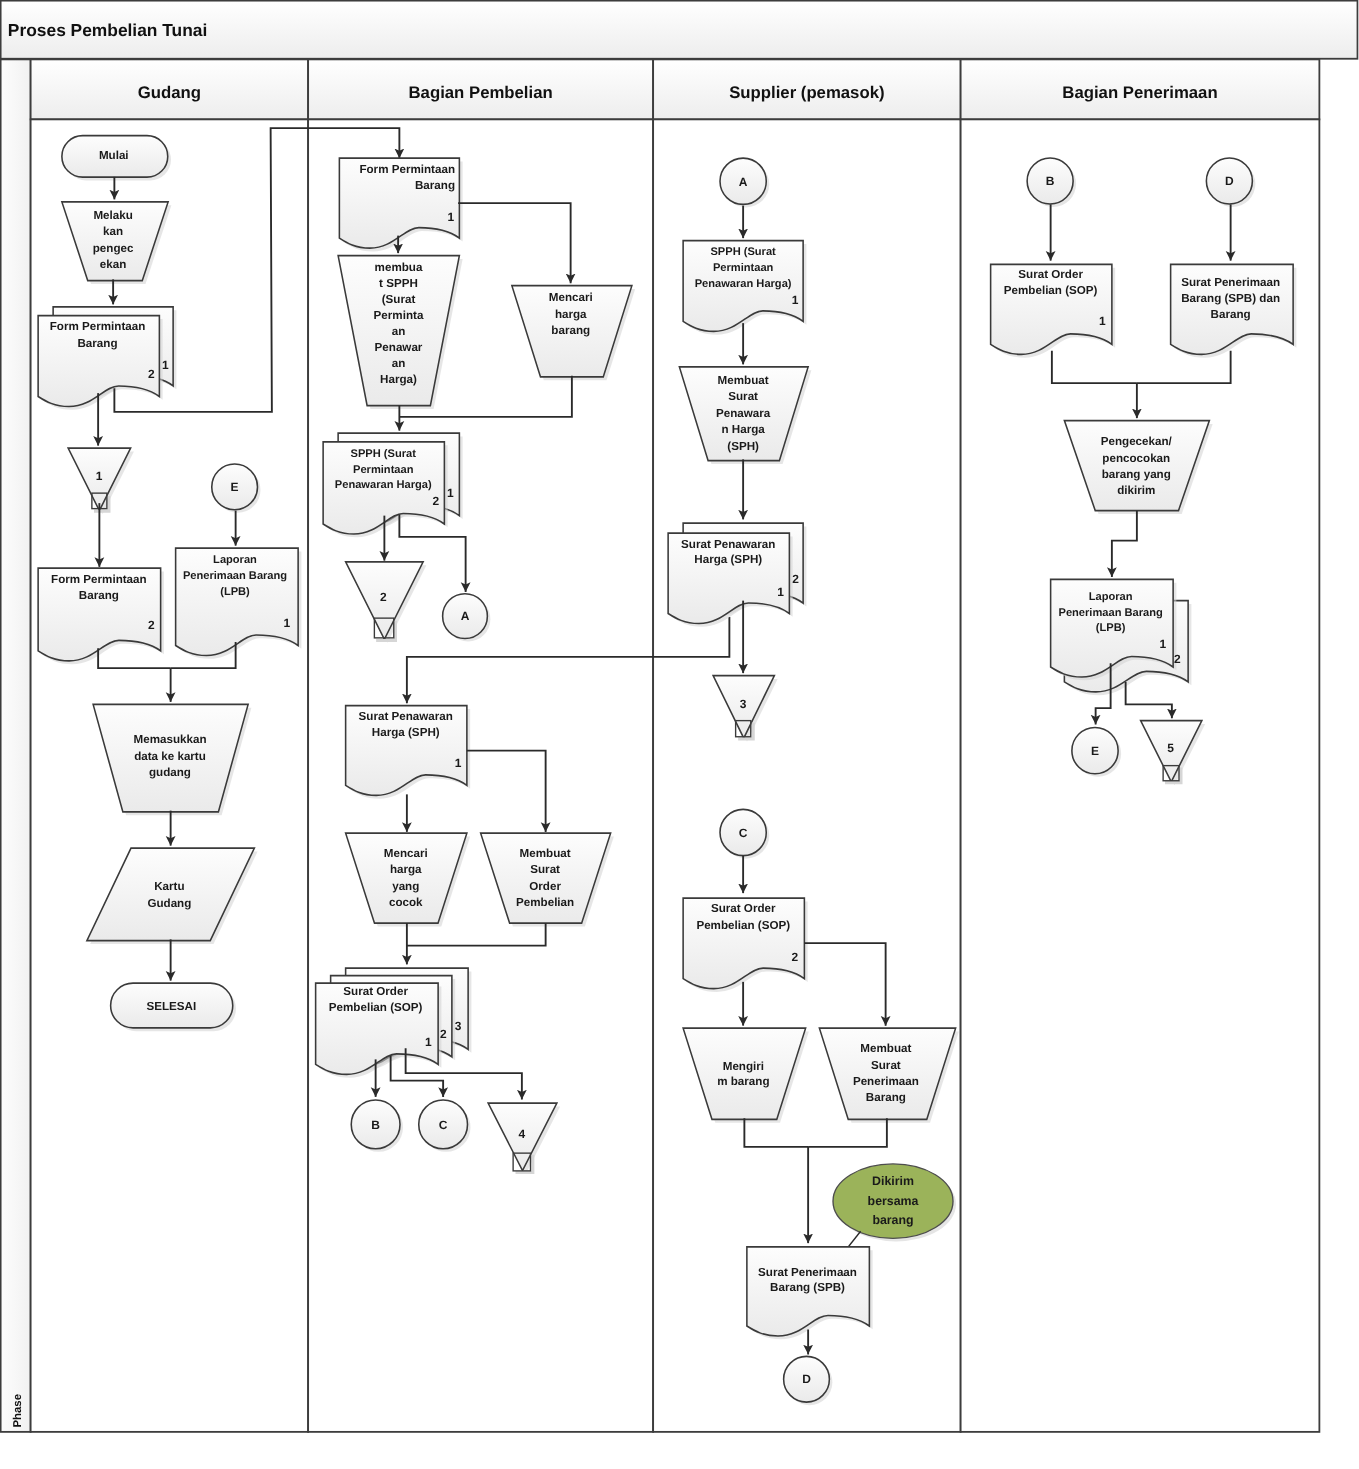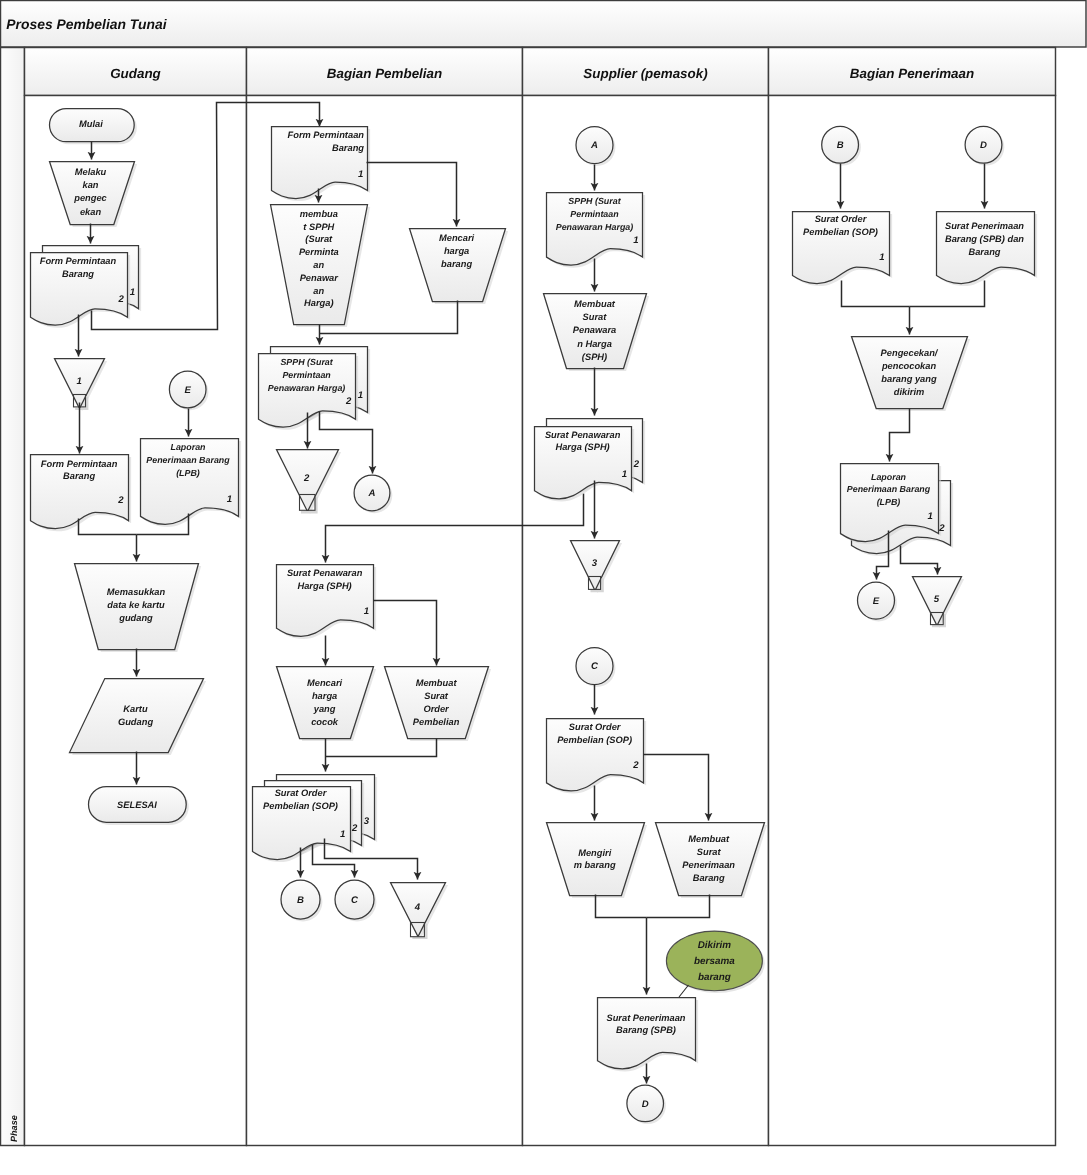--- a/index.html
+++ b/index.html
@@ -1,18 +1,18 @@
 <!DOCTYPE html>
 <html><head>
 <meta charset="utf-8">
 <title>Proses Pembelian Tunai</title>
 <style>
   html,body{margin:0;padding:0;background:#fff;}
   body{width:1087px;height:1175px;font-family:"Liberation Sans",sans-serif;overflow:hidden;}
-  #root{position:relative;width:1087px;height:1175px;font-style:italic;}
+  #root{position:relative;width:1087px;height:1175px;}
   svg#diagram{position:absolute;left:0;top:0;}
   svg text{font-family:"Liberation Sans",sans-serif;-webkit-font-smoothing:antialiased;}
   *{-webkit-font-smoothing:antialiased;text-rendering:geometricPrecision;}
 </style>
 </head>
 <body>
 
 <div id="root">
 <svg id="diagram" width="1087" height="1175" viewBox="0 0 1087 1175">
       <defs>

